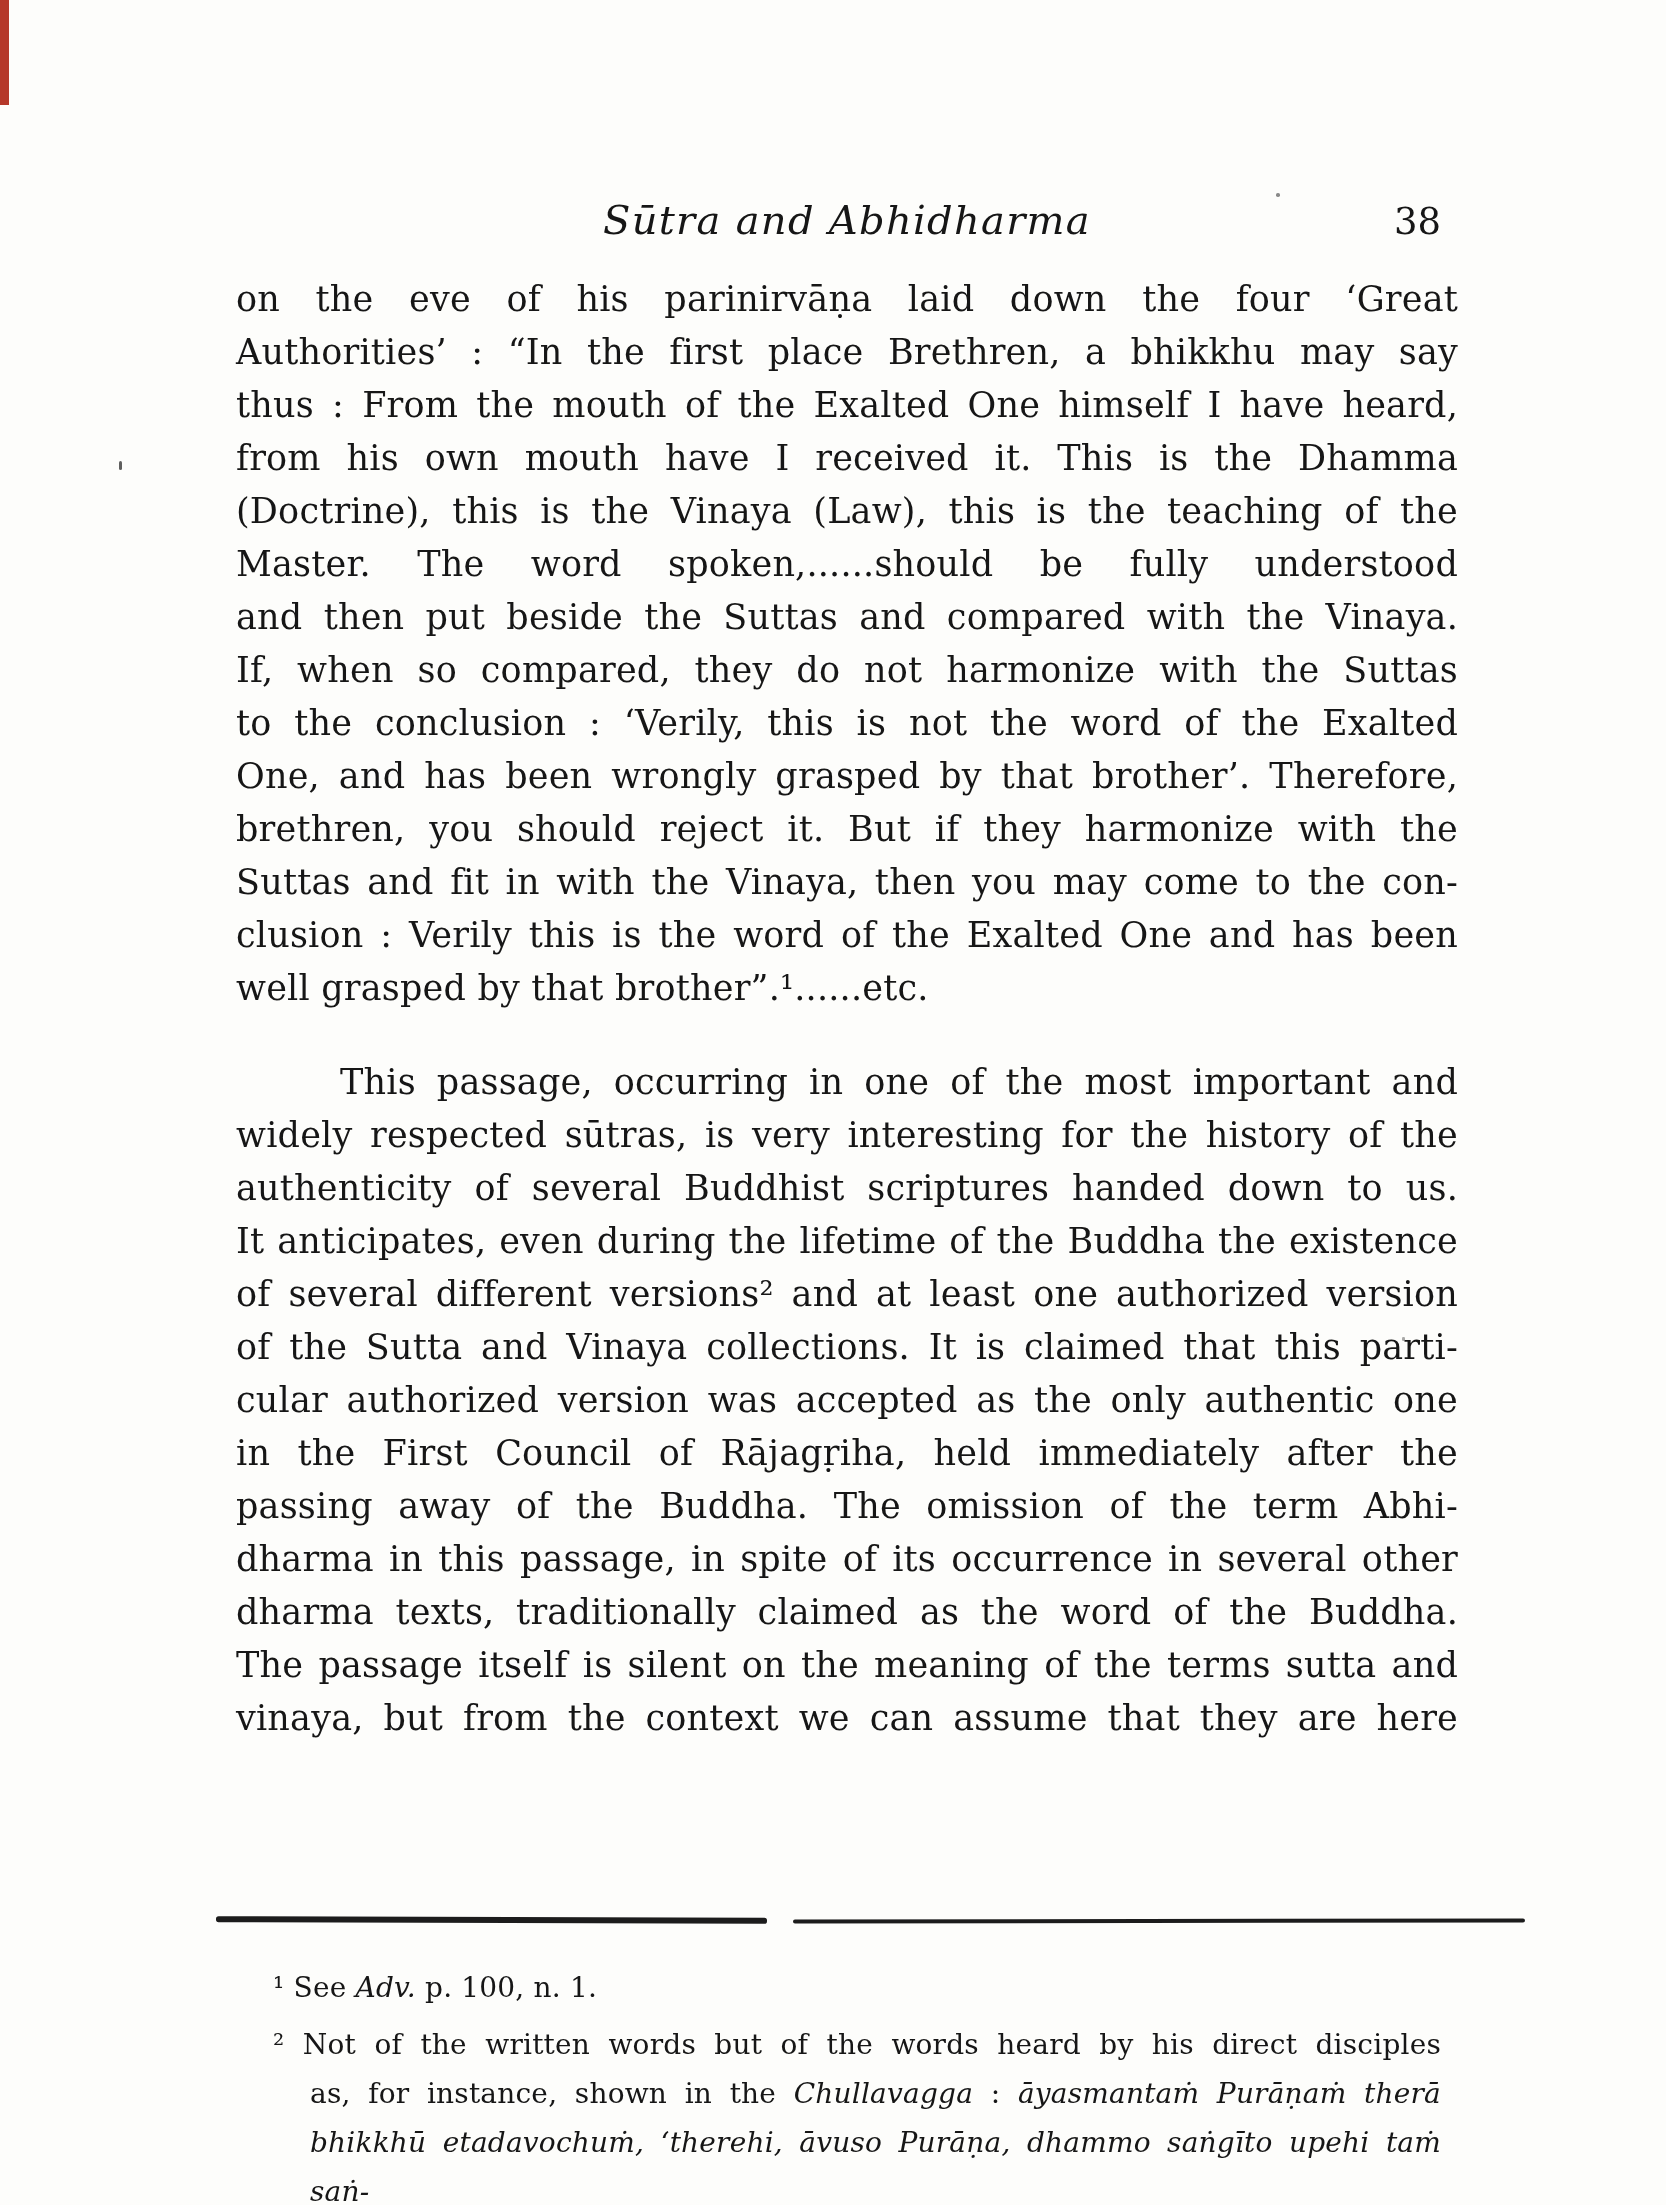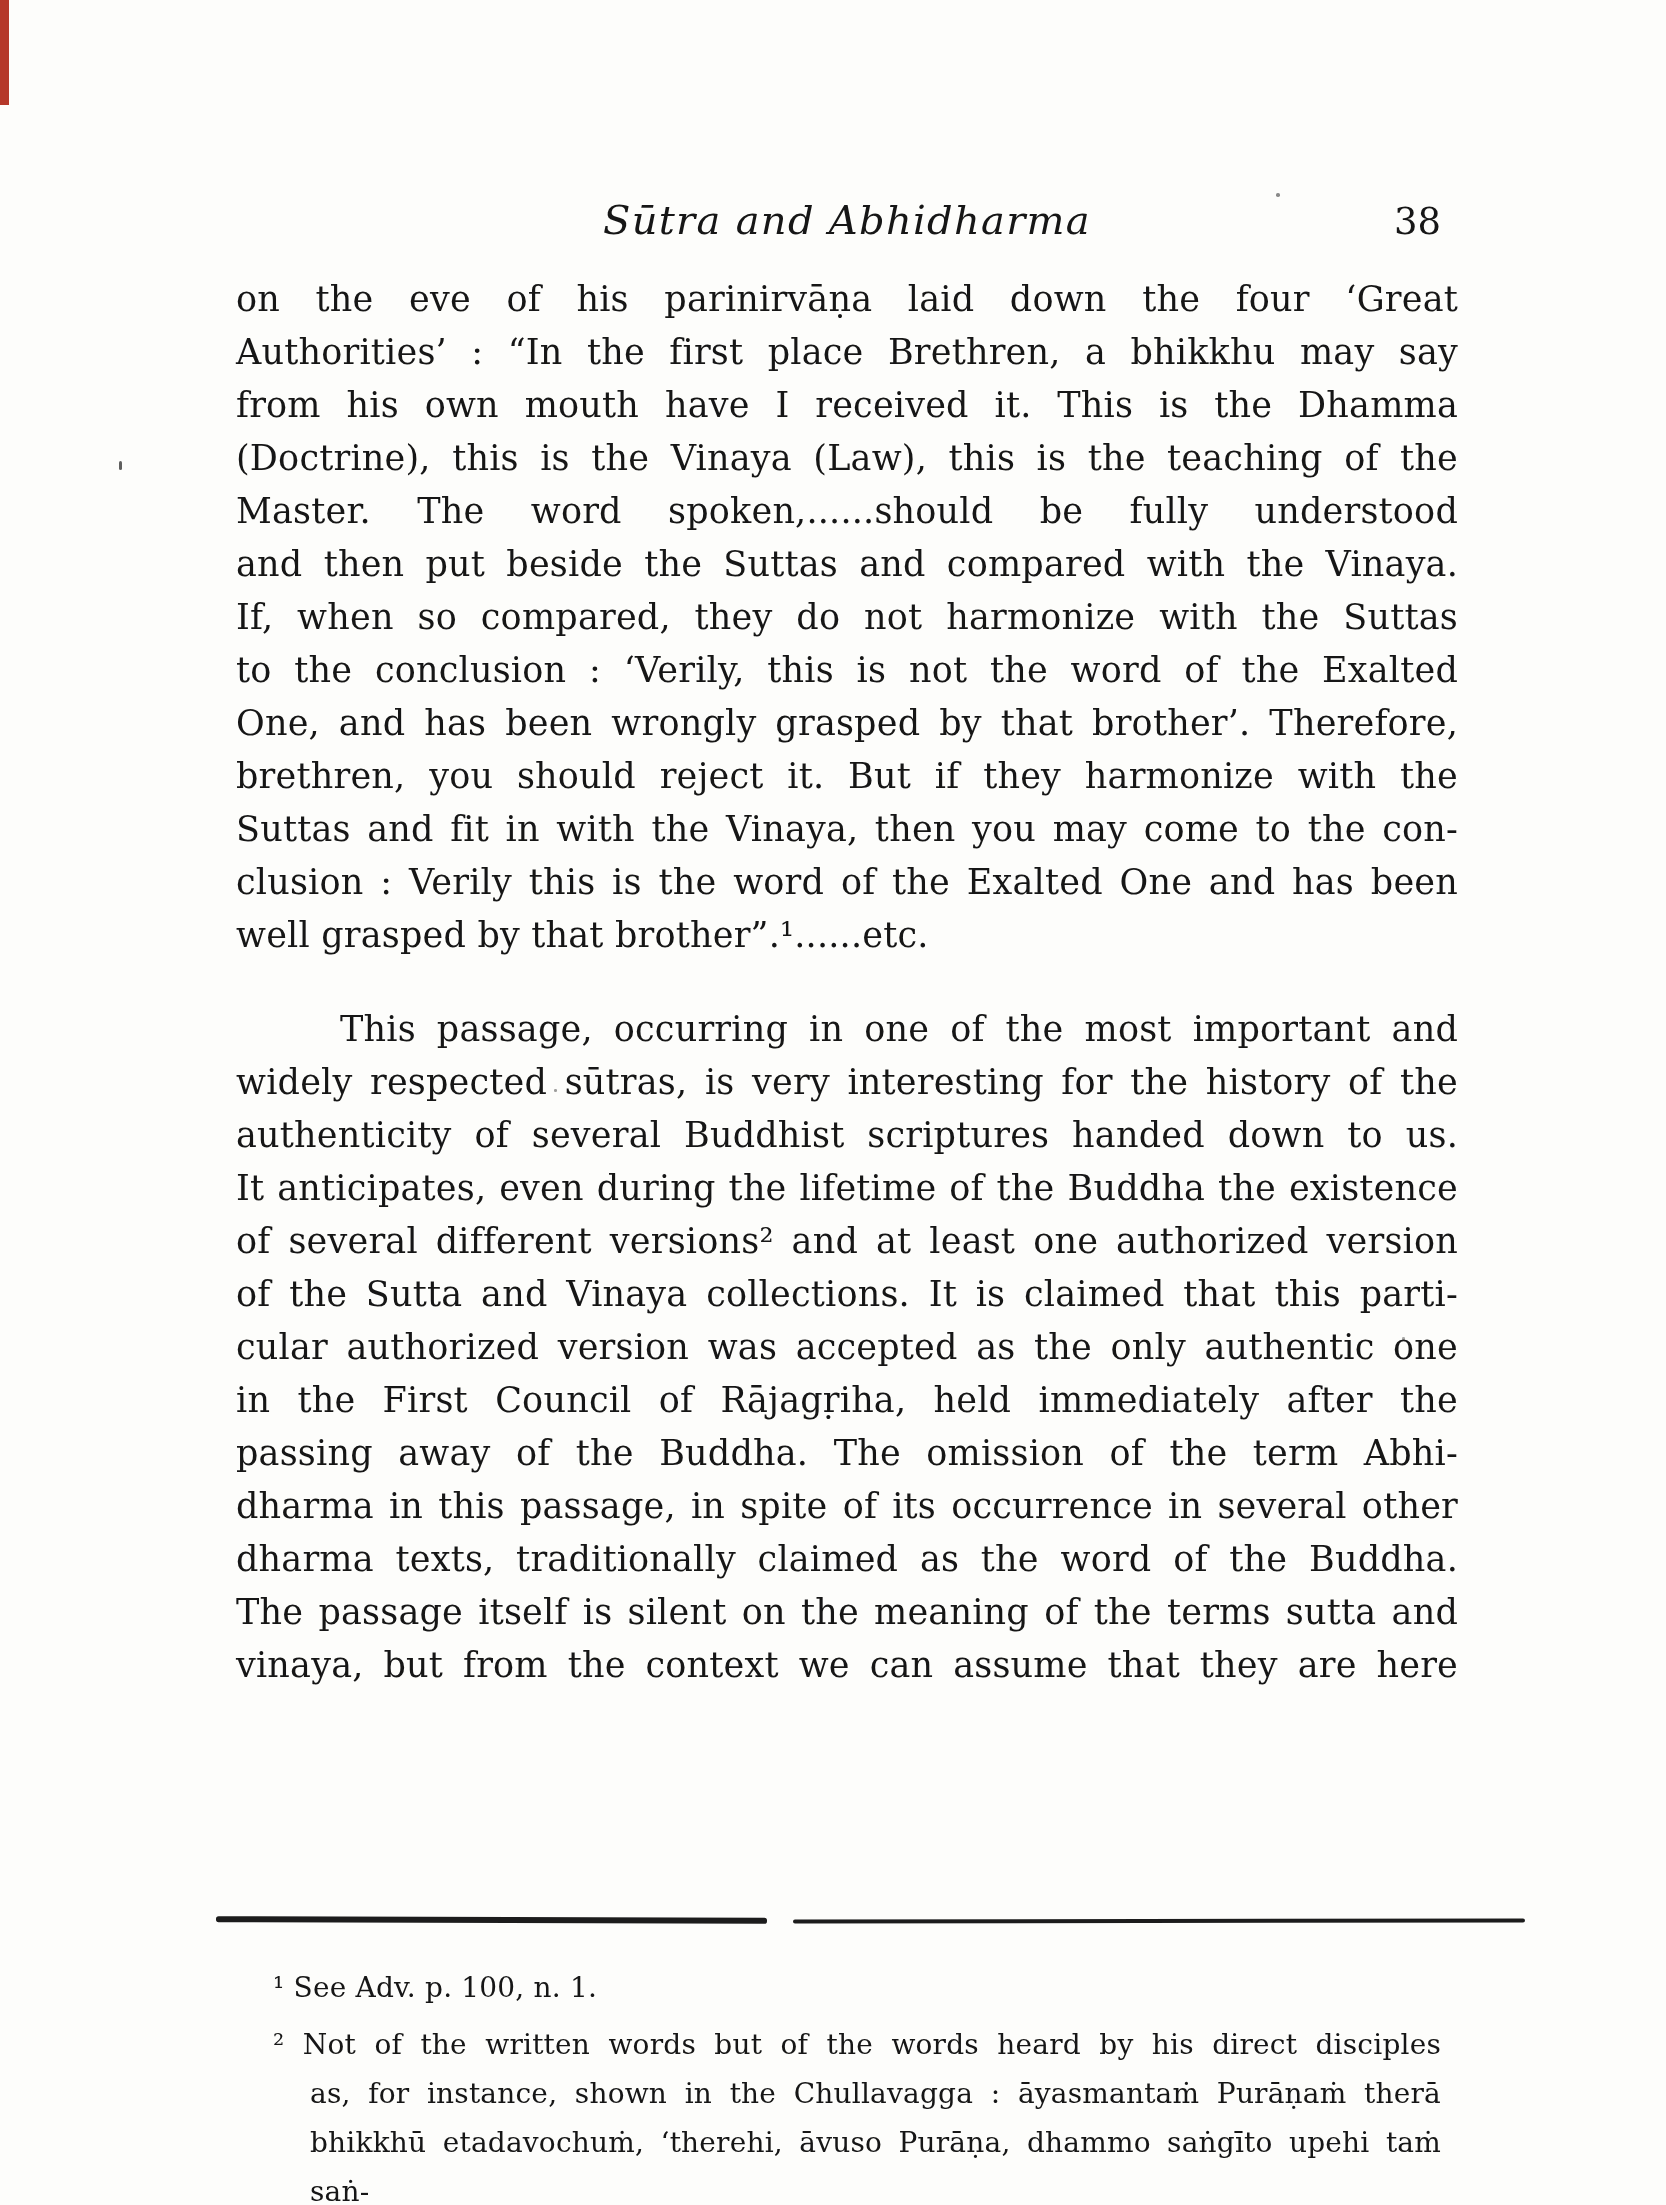--- a/index.html
+++ b/index.html
@@ -35,21 +35,21 @@
   .text-block{
     position:absolute;left:236px;top:273px;width:1222px;
   }
   .line{
     font-size:35px;line-height:53px;
     text-align:justify;
     text-align-last:justify;
     letter-spacing:0.2px;
   }
   .line.short{text-align-last:left;}
-  .it{}
+  .it{font-style:italic;}
   .para2{margin-top:41px;}
   .para2 .line:first-child{text-indent:104px;}
   
   .fn-rule{
     position:absolute;left:216px;top:1916px;width:1314px;height:11.5px;
   }
   .fn-rule .seg{position:absolute;display:block;background:#1c1c1c;}
   .fn-rule .seg-left{left:0;top:0.9px;width:551px;height:6.2px;transform:rotate(0.18deg);border-radius:2.6px;}
   .fn-rule .seg-right{left:577px;top:2.6px;width:732px;height:4.4px;transform:rotate(-0.08deg);border-radius:2.2px;}
   
@@ -76,20 +76,21 @@
 
   <header class="running-head">
     <span class="head-title">Sūtra and Abhidharma</span>
     <span class="head-number">38</span>
   </header>
 
   <main class="text-block">
     <section class="para para1">
         <div class="line"><span>on the eve of his parinirvāṇa laid down the four ‘Great</span></div>
         <div class="line"><span>Authorities’ :  “In the first place Brethren, a bhikkhu may say</span></div>
+        <div class="line"><span>thus :  From the mouth of the Exalted One himself I have heard,</span></div>
         <div class="line"><span>from his own mouth have I received it.  This is the Dhamma</span></div>
         <div class="line"><span>(Doctrine), this is the Vinaya (Law), this is the teaching of the</span></div>
         <div class="line"><span>Master.  The word spoken,......should be fully understood</span></div>
         <div class="line"><span>and then put beside the Suttas and compared with the Vinaya.</span></div>
         <div class="line"><span>If, when so compared, they do not harmonize with the Suttas</span></div>
         <div class="line"><span>to the conclusion :  ‘Verily,  this is not the word of the Exalted</span></div>
         <div class="line"><span>One, and has been wrongly grasped by that brother’.  Therefore,</span></div>
         <div class="line"><span>brethren, you should reject it.  But if they harmonize with the</span></div>
         <div class="line"><span>Suttas and fit in with the Vinaya, then you may come to the con-</span></div>
         <div class="line"><span>clusion :  Verily this is the word of the Exalted One and has been</span></div>

